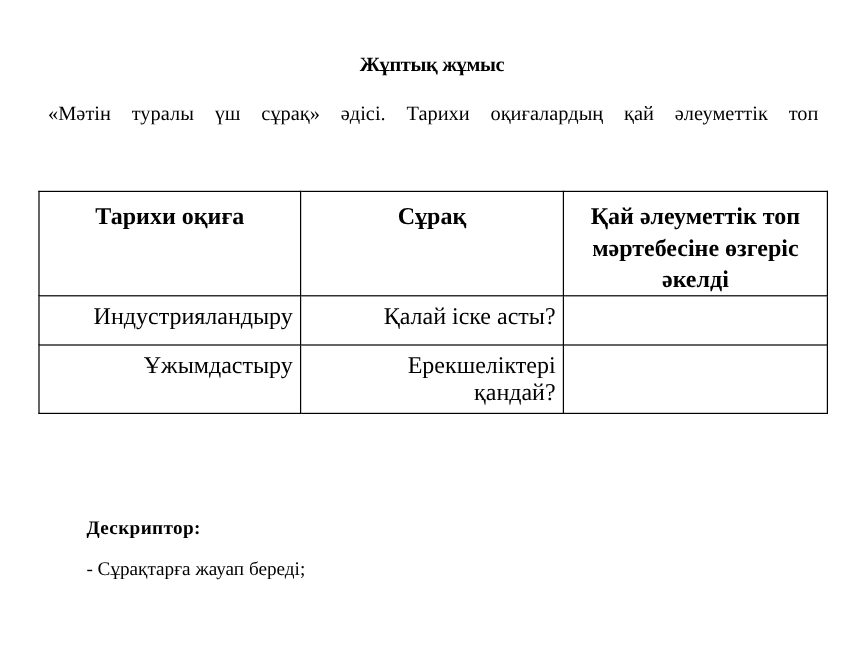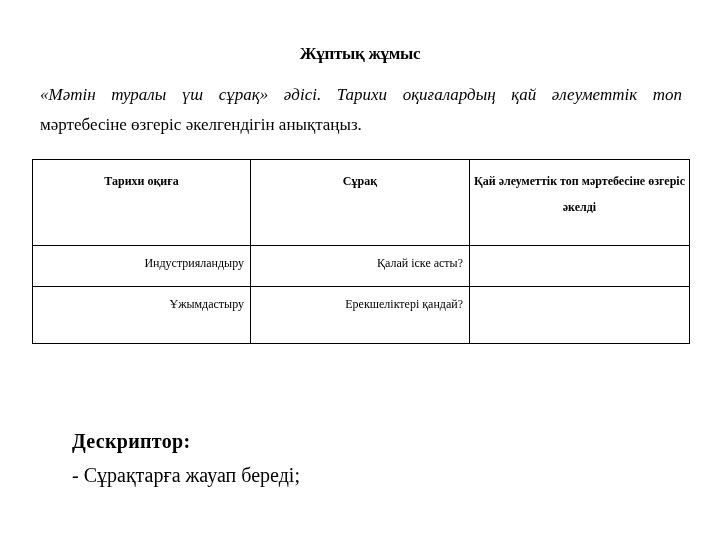--- a/index.html
+++ b/index.html
@@ -32,33 +32,32 @@
       width: 642px;
       font-size: 17px;
       line-height: 30px;
       text-align: justify;
       text-align-last: left;
     }
     .intro .line1 {
       display: block;
       text-align: justify;
       text-align-last: justify;
-      font-style: italic;
     }
     .intro .line2 {
       display: block;
     }
     table.grid {
       position: absolute;
       top: 159px;
       left: 32px;
       width: 657px;
       border-collapse: collapse;
       table-layout: fixed;
-      font-size: 12px;
+      font-size: 20px;
     }
     table.grid td, table.grid th {
       border: 1.5px solid #000000;
       vertical-align: top;
       padding: 0;
       text-align: right;
     }
     table.grid th {
       font-weight: bold;
       text-align: center;
@@ -74,41 +73,40 @@
     .col1 { width: 218px; }
     .col2 { width: 219px; }
     .col3 { width: 220px; }
     tr.r1 td { height: 41px; box-sizing: border-box; }
     tr.r2 td { height: 57px; box-sizing: border-box; padding-left: 24px; }
     tr.r3 td { height: 47px; box-sizing: border-box; }
     .descriptor {
       position: absolute;
       top: 424px;
       left: 72px;
-      font-size: 20px;
+      font-size: 16px;
       line-height: 34px;
     }
     .descriptor .heading {
       font-weight: bold;
       display: block;
       letter-spacing: 0.3px;
     }
     .descriptor .item {
       display: block;
       text-align: center;
     }
   </style>
 </head>
 <body>
 
 <div class="title">Жұптық жұмыс</div>
 
 <div class="intro">
   <span class="line1">«Мәтін туралы үш сұрақ» әдісі. Тарихи оқиғалардың қай әлеуметтік топ</span>
-  <span class="line2">мәртебесіне өзгеріс әкелгендігін анықтаңыз.</span>
 </div>
 
 <table class="grid">
   <colgroup>
     <col class="col1">
     <col class="col2">
     <col class="col3">
   </colgroup>
   <thead>
     <tr>

